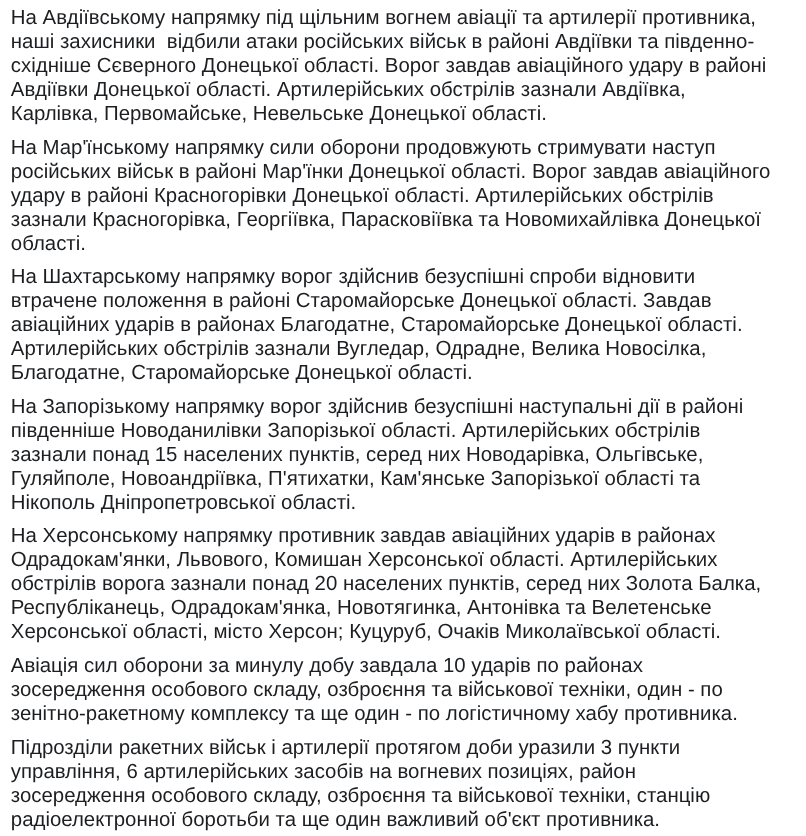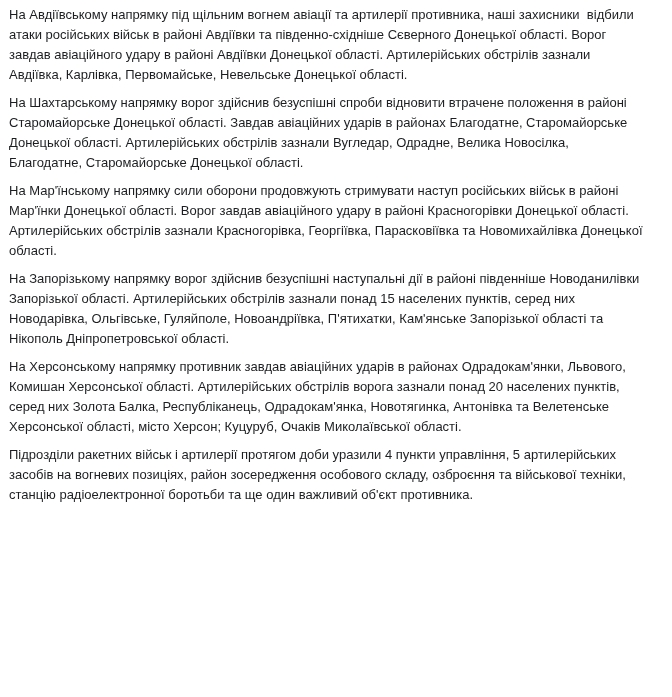--- a/index.html
+++ b/index.html
@@ -13,31 +13,32 @@
     overflow: hidden;
     font-family: "Liberation Sans", "DejaVu Sans", sans-serif;
   }
   .post-text {
     box-sizing: border-box;
     width: 672px;
     padding: 5px 12px 0 9px;
   }
   .post-text p {
     margin: 0 16px 8px 0;
-    font-size: 13px;
+    font-size: 17px;
     line-height: 20px;
     color: #1c1e21;
     white-space: pre-wrap;
     word-wrap: break-word;
     text-rendering: optimizeLegibility;
   }
 </style>
 </head>
 <body>
 
 <main class="post-text">
   <p>На Авдіївському напрямку під щільним вогнем авіації та артилерії противника, наші захисники  відбили атаки російських військ в районі Авдіївки та південно-східніше Сєверного Донецької області. Ворог завдав авіаційного удару в районі Авдіївки Донецької області. Артилерійських обстрілів зазнали Авдіївка, Карлівка, Первомайське, Невельське Донецької області.</p>
+  <p>На Мар'їнському напрямку сили оборони продовжують стримувати наступ російських військ в районі Мар'їнки Донецької області. Ворог завдав авіаційного удару в районі Красногорівки Донецької області. Артилерійських обстрілів зазнали Красногорівка, Георгіївка, Парасковіївка та Новомихайлівка Донецької області.</p>
   <p>На Шахтарському напрямку ворог здійснив безуспішні спроби відновити втрачене положення в районі Старомайорське Донецької області. Завдав авіаційних ударів в районах Благодатне, Старомайорське Донецької області. Артилерійських обстрілів зазнали Вугледар, Одрадне, Велика Новосілка, Благодатне, Старомайорське Донецької області.</p>
-  <p>На Мар'їнському напрямку сили оборони продовжують стримувати наступ російських військ в районі Мар'їнки Донецької області. Ворог завдав авіаційного удару в районі Красногорівки Донецької області. Артилерійських обстрілів зазнали Красногорівка, Георгіївка, Парасковіївка та Новомихайлівка Донецької області.</p>
   <p>На Запорізькому напрямку ворог здійснив безуспішні наступальні дії в районі південніше Новоданилівки Запорізької області. Артилерійських обстрілів зазнали понад 15 населених пунктів, серед них Новодарівка, Ольгівське, Гуляйполе, Новоандріївка, П'ятихатки, Кам'янське Запорізької області та Нікополь Дніпропетровської області.</p>
   <p>На Херсонському напрямку противник завдав авіаційних ударів в районах Одрадокам'янки, Львового, Комишан Херсонської області. Артилерійських обстрілів ворога зазнали понад 20 населених пунктів, серед них Золота Балка, Республіканець, Одрадокам'янка, Новотягинка, Антонівка та Велетенське Херсонської області, місто Херсон; Куцуруб, Очаків Миколаївської області.</p>
-  <p>Підрозділи ракетних військ і артилерії протягом доби уразили 4 пункти управління, 5 артилерійських засобів на вогневих позиціях, район зосередження особового складу, озброєння та військової техніки, станцію радіоелектронної боротьби та ще один важливий об'єкт противника.</p>
+  <p>Авіація сил оборони за минулу добу завдала 10 ударів по районах зосередження особового складу, озброєння та військової техніки, один - по зенітно-ракетному комплексу та ще один - по логістичному хабу противника.</p>
+  <p>Підрозділи ракетних військ і артилерії протягом доби уразили 3 пункти управління, 6 артилерійських засобів на вогневих позиціях, район зосередження особового складу, озброєння та військової техніки, станцію радіоелектронної боротьби та ще один важливий об'єкт противника.</p>
 </main>
 
 </body></html>

